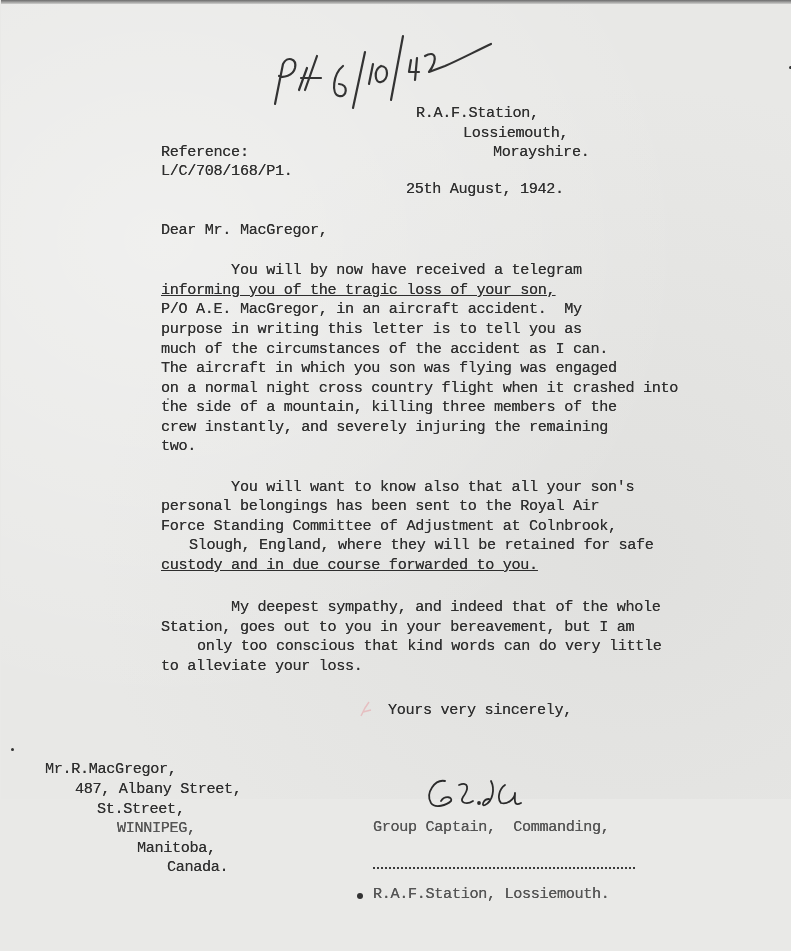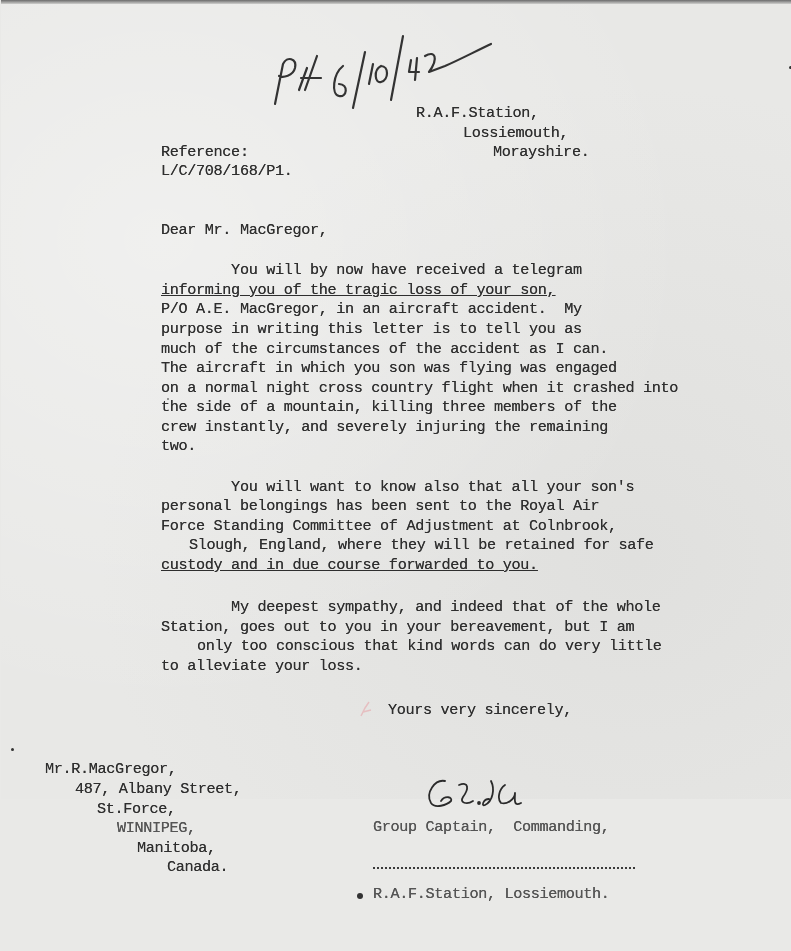--- a/index.html
+++ b/index.html
@@ -96,20 +96,21 @@
     </g>
   </svg>
 
   <div class="abs tw" style="left:415px; top:104px;">R.A.F.Station,</div>
   <div class="abs tw" style="left:462px; top:124px;">Lossiemouth,</div>
   <div class="abs tw" style="left:492px; top:143px;">Morayshire.</div>
 
   <div class="abs tw" style="left:160px; top:143px;">Reference:</div>
   <div class="abs tw" style="left:160px; top:162px;">L/C/708/168/P1.</div>
 
+  <div class="abs tw" style="left:405px; top:180px;">25th August, 1942.</div>
 
   <div class="abs tw" style="left:160px; top:221px;">Dear Mr. MacGregor,</div>
 
   <div>
     <div class="abs tw" style="left:160px; top:261px;">        You will by now have received a telegram</div>
     <div class="abs tw" style="left:160px; top:281px;text-decoration:underline;">informing you of the tragic loss of your son,</div>
     <div class="abs tw" style="left:160px; top:300px;">P/O A.E. MacGregor, in an aircraft accident.  My</div>
     <div class="abs tw" style="left:160px; top:320px;">purpose in writing this letter is to tell you as</div>
     <div class="abs tw" style="left:160px; top:340px;">much of the circumstances of the accident as I can.</div>
     <div class="abs tw" style="left:160px; top:359px;">The aircraft in which you son was flying was engaged</div>
@@ -136,21 +137,21 @@
 
   <svg class="pink-mark" viewBox="0 0 14 18">
     <path d="M2 16 L6 8 L10 2 M4 12 L12 10" stroke="#e79aa0" stroke-width="1.5" fill="none"></path>
   </svg>
 
   <div class="abs tw" style="left:387px; top:701px;">Yours very sincerely,</div>
 
   <div>
     <div class="abs tw" style="left:44px; top:760px;">Mr.R.MacGregor,</div>
     <div class="abs tw" style="left:74px; top:780px;">487, Albany Street,</div>
-    <div class="abs tw" style="left:96px; top:800px;">St.Force,</div>
+    <div class="abs tw" style="left:96px; top:800px;">St.Street,</div>
     <div class="abs tw light" style="left:116px; top:819px;">WINNIPEG,</div>
     <div class="abs tw" style="left:136px; top:839px;">Manitoba,</div>
     <div class="abs tw" style="left:166px; top:858px;">Canada.</div>
   </div>
 
   <svg class="signature" viewBox="0 0 120 40">
     <g fill="none" stroke="#2a2a2a" stroke-width="1.8" stroke-linecap="round" stroke-linejoin="round">
       <path d="M24 6 C14 4 4 18 10 28 C14 34 26 30 30 26 C32 22 24 20 20 26"></path>
       <path d="M38 10 C48 6 48 14 42 22 C38 28 46 30 52 26"></path>
       <circle cx="58" cy="28" r="1" fill="#2a2a2a"></circle>

